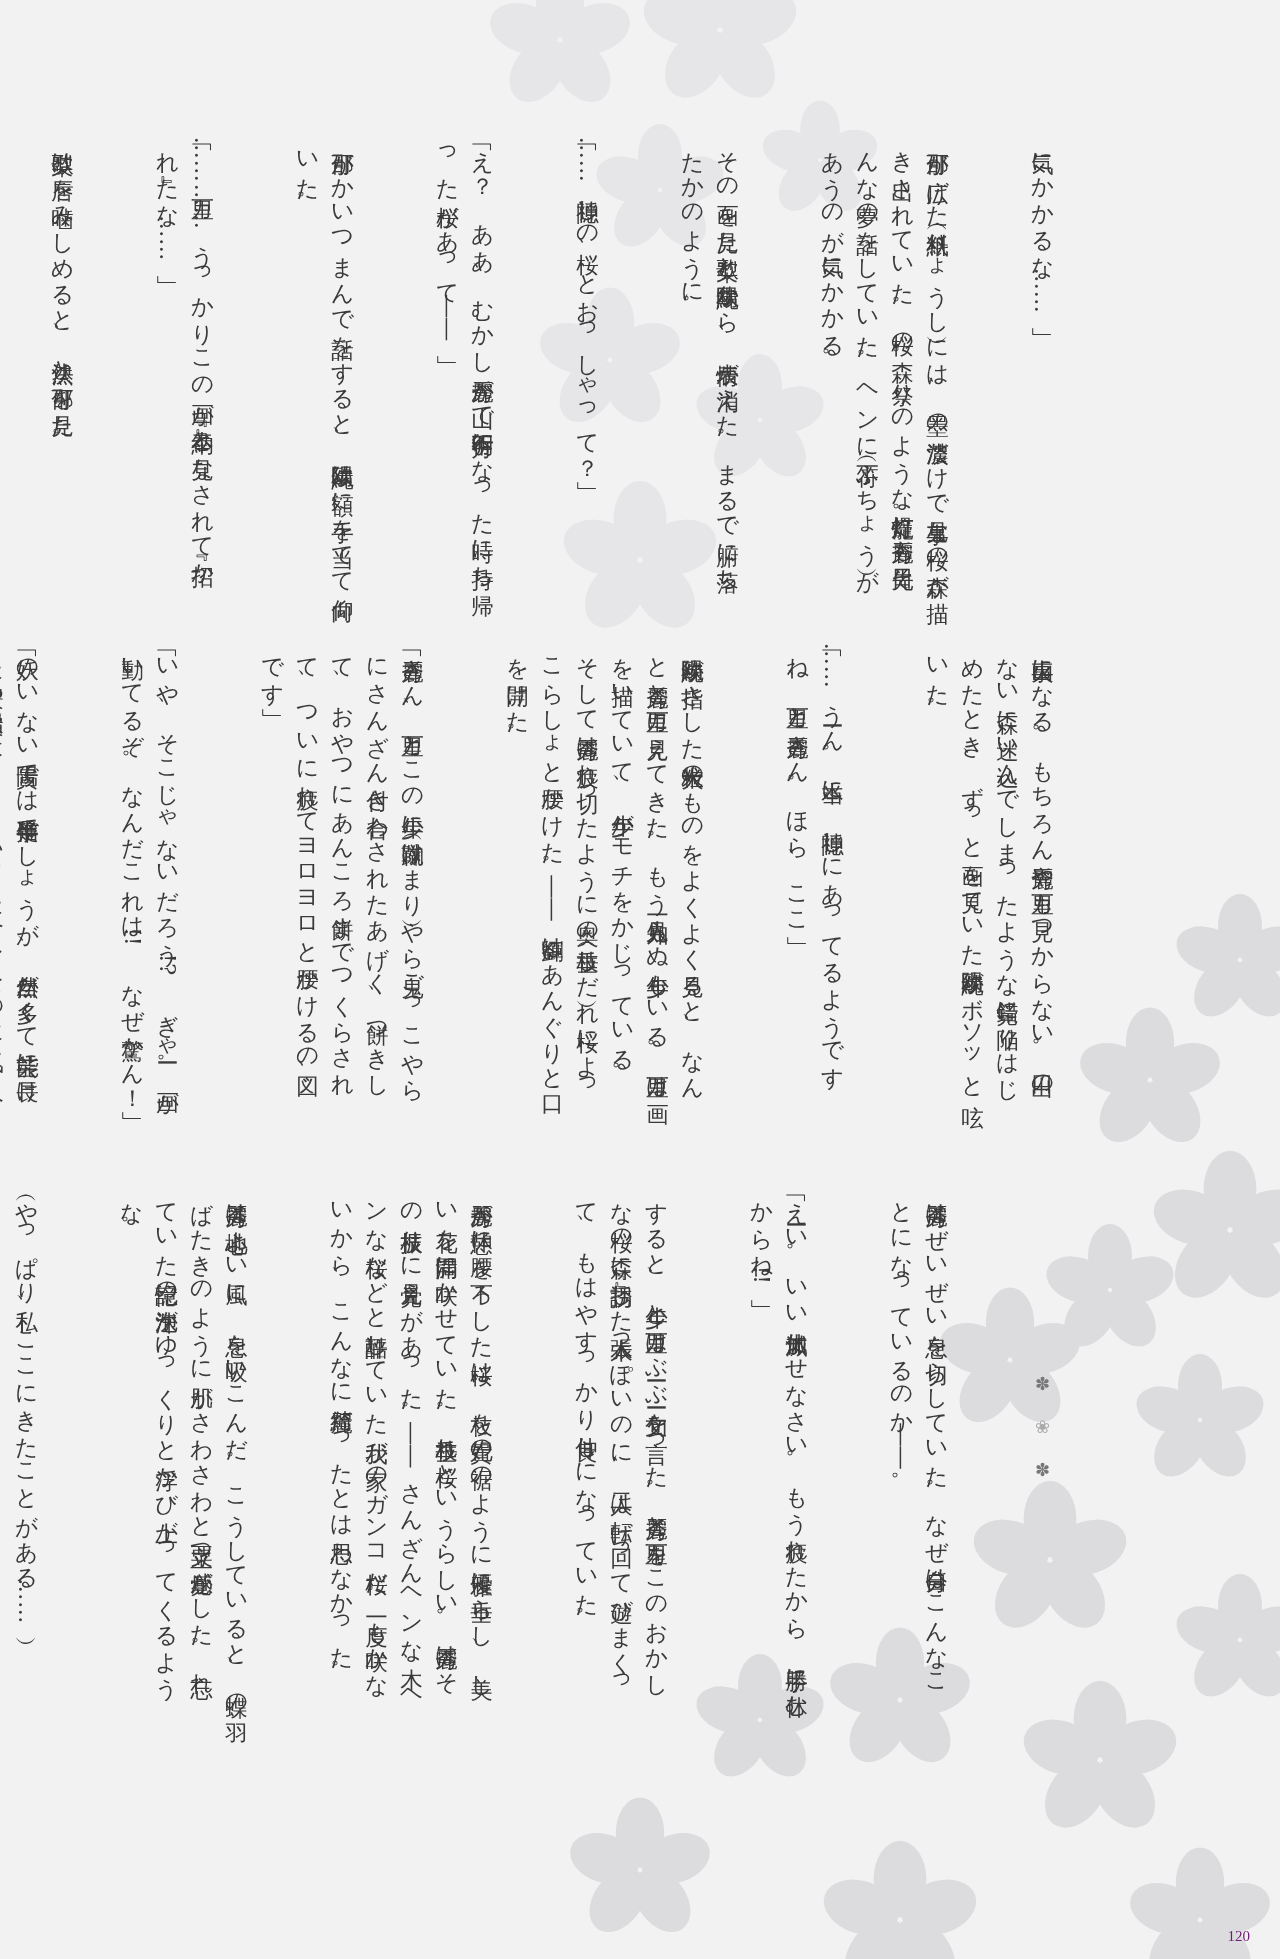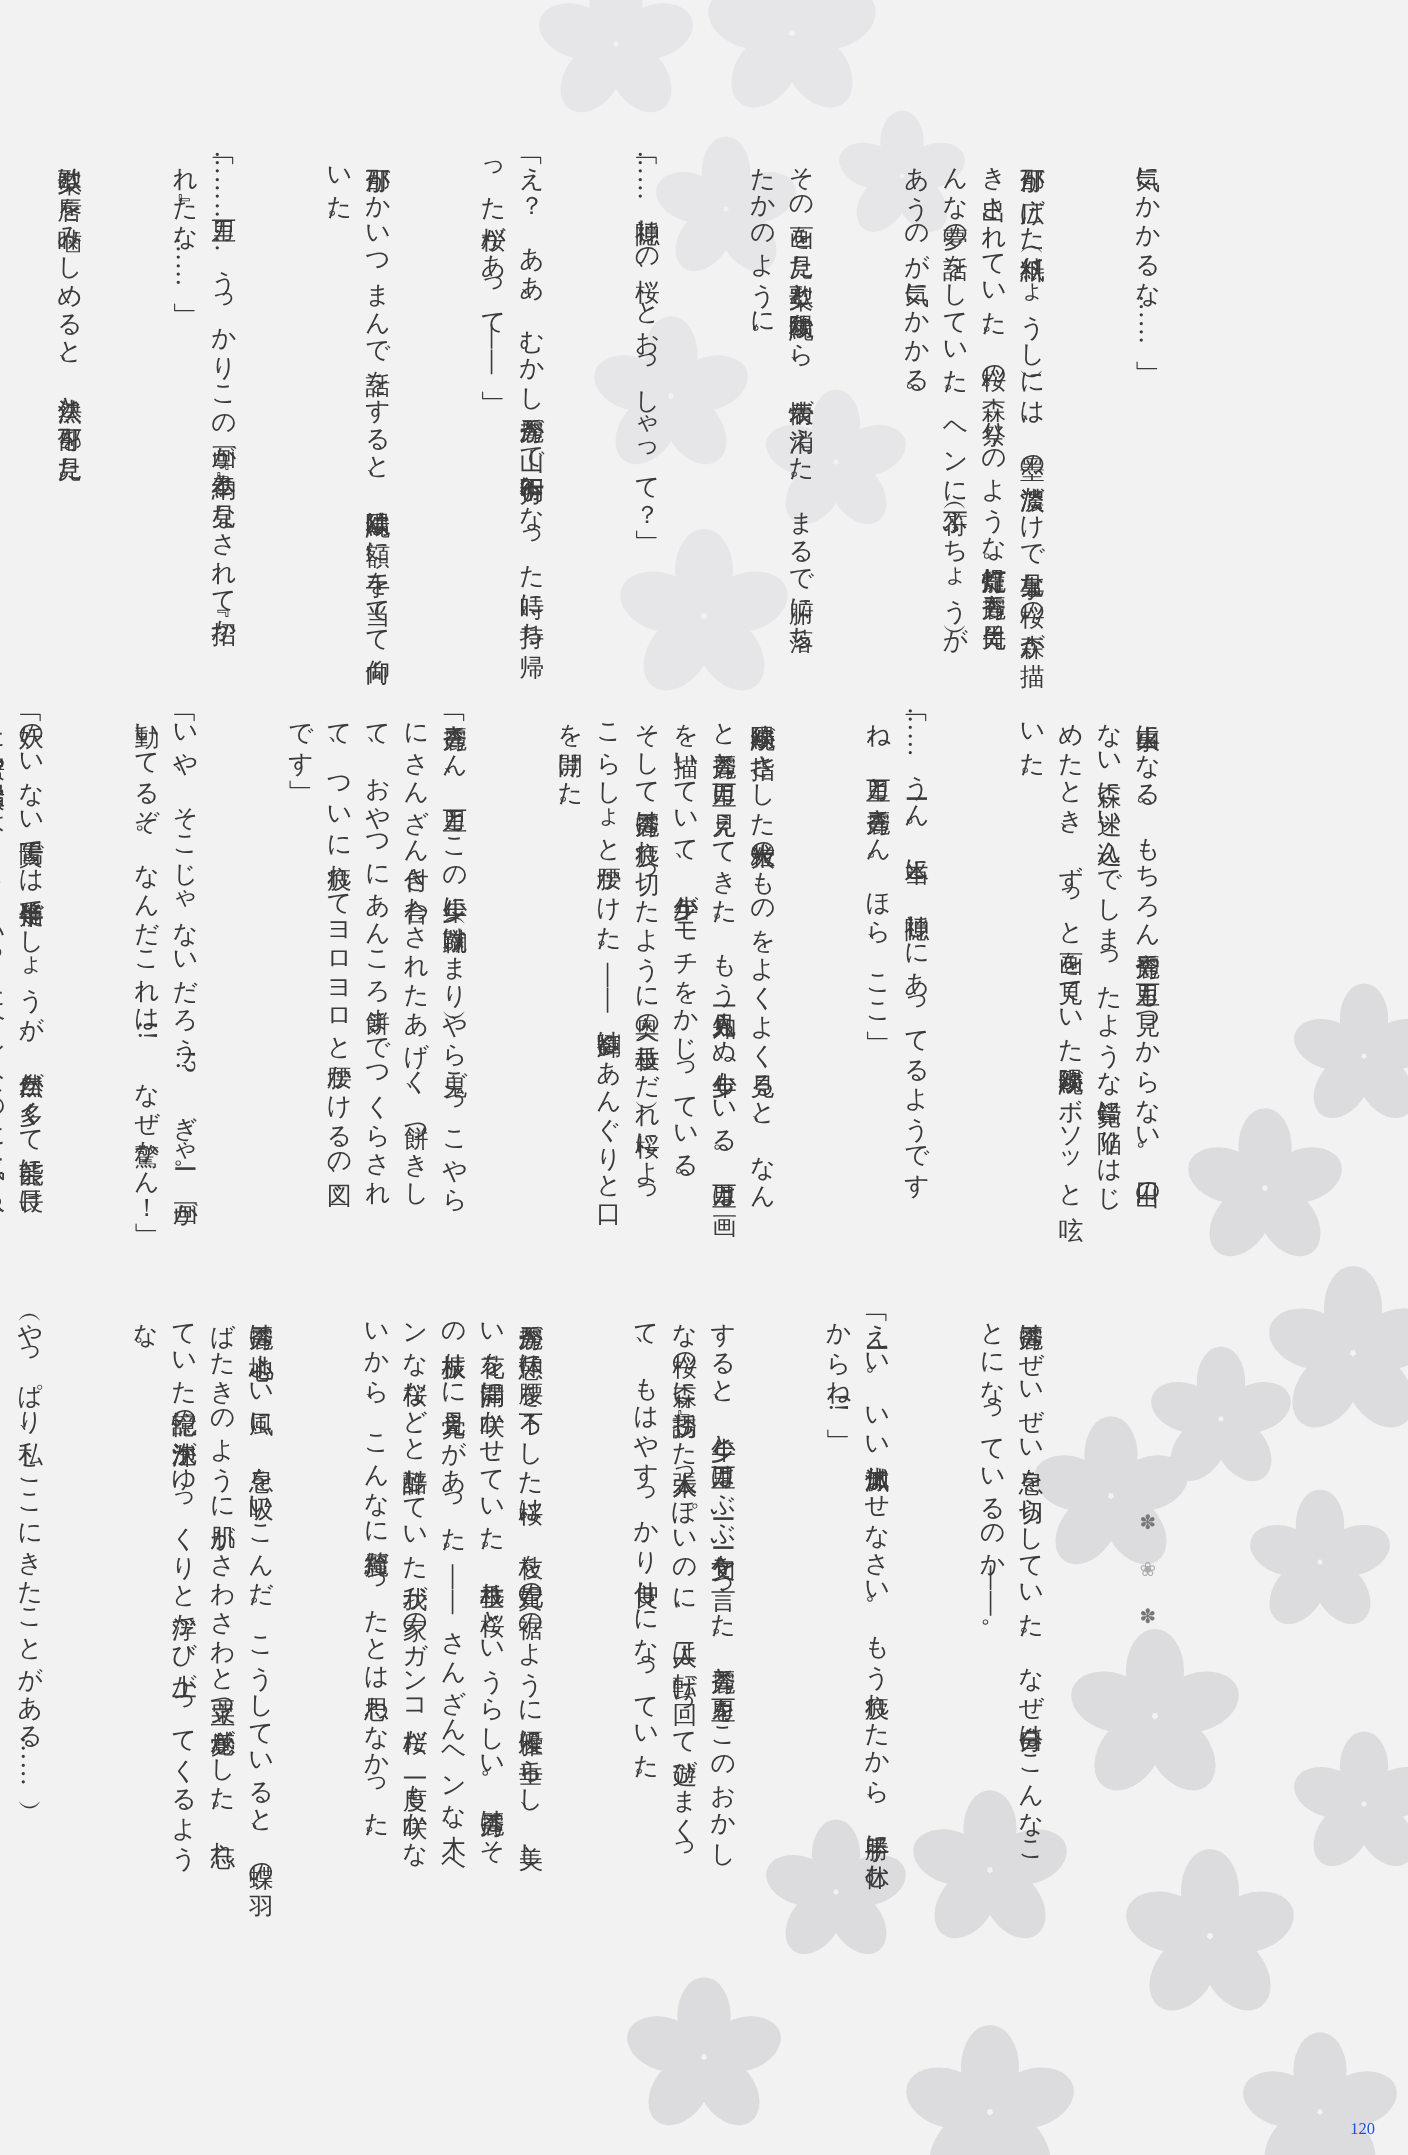--- a/index.html
+++ b/index.html
@@ -23,21 +23,21 @@
   .band-1 { right: 150px; top: 136px; height: 460px; width: 1130px; }
   .band-2 { right: 150px; top: 642px; height: 460px; width: 1130px; }
   .band-3 { right: 150px; top: 1187px; height: 520px; width: 1130px; }
   .separator {
     display: inline-block; color: #777; font-size: 18px; line-height: 35px;
     letter-spacing: 22px; padding-top: 60px;
   }
   .separator .hollow { color: #aaa; }
   .page-number {
     position: absolute; right: 30px; bottom: 14px;
-    font-family: "Liberation Serif", serif; font-size: 15px; color: #1d4ed8; z-index: 2;
+    font-family: "Liberation Serif", serif; font-size: 15px; color: #701a75; z-index: 2;
   }
 </style>
 </head>
 <body>
 
 <svg class="bg-flowers" width="1280" height="1959" viewBox="0 0 1280 1959">
   <defs>
     <g id="sakura">
       <ellipse cx="0" cy="-34" rx="22" ry="32"></ellipse>
       <ellipse cx="0" cy="-34" rx="22" ry="32" transform="rotate(72)"></ellipse>

